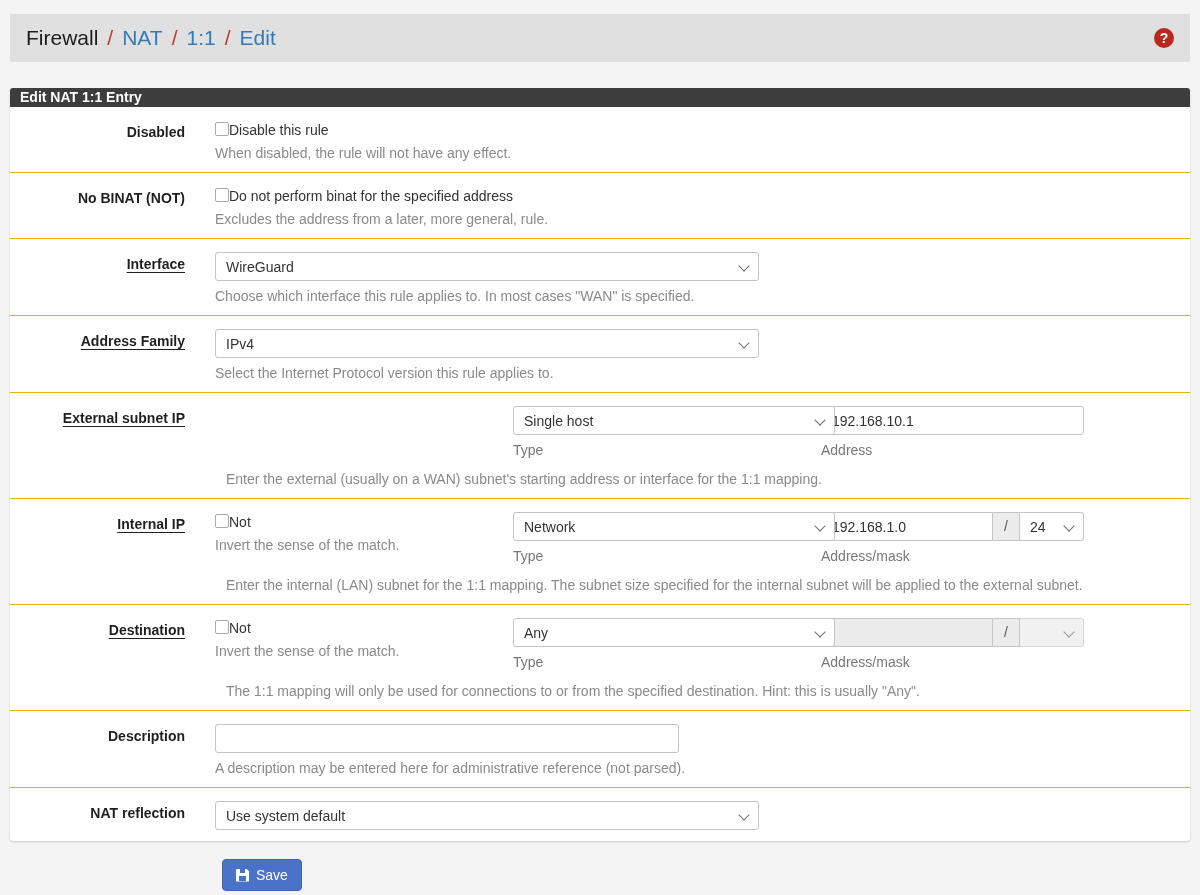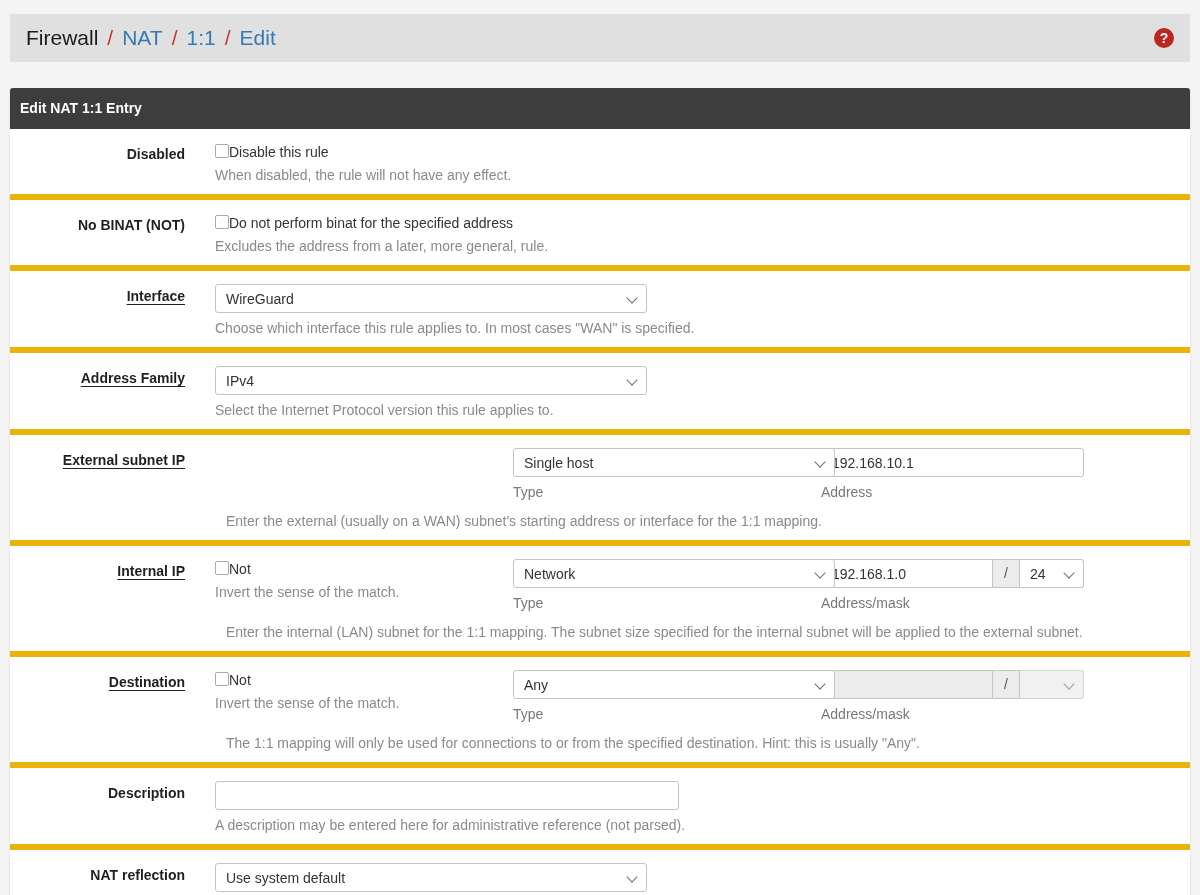--- a/index.html
+++ b/index.html
@@ -24,24 +24,24 @@
     width:20px; height:20px; border-radius:50%; background:#b9271e;
     color:#fff; font-weight:bold; font-size:14px; line-height:20px;
     text-align:center; cursor:pointer;
   }
 
   
   .panel { margin-top:26px; background:#fff; border-radius:3px;
            box-shadow:0 1px 2px rgba(0,0,0,0.18); }
   .panel-head {
     background:#3d3d3d; color:#fff; font-weight:bold; font-size:14px;
-    padding:12px 10px; line-height:17px; border-radius:3px 3px 0 0;
-  }
-
-  .form-row { display:flex; border-bottom:6px solid #eab308; padding:13px 0 11px 0; }
+    padding:1px 10px; line-height:17px; border-radius:3px 3px 0 0;
+  }
+
+  .form-row { display:flex; border-bottom:1px solid #eab308; padding:13px 0 11px 0; }
   .form-row:last-child { border-bottom:none; }
   .row-label {
     width:205px; min-width:205px; text-align:right; padding:4px 30px 0 0;
     font-weight:bold; color:#1f1f1f;
   }
   .row-label.linked { text-decoration:underline; text-underline-offset:3px; }
   .row-body { flex:1; padding-right:20px; }
   .cols { display:flex; }
   .col-a { width:298px; min-width:298px; }
   .col-type { width:300px; min-width:300px; }
@@ -65,21 +65,21 @@
     appearance:none; -webkit-appearance:none; width:100%; height:29px;
     border:1px solid #c4c4c4; border-radius:3px; background:#fff;
     padding:0 24px 0 10px; font:14px "Liberation Sans", sans-serif; color:#333; cursor:pointer;
   }
   .sel::after {
     content:''; position:absolute; right:11px; top:10px; width:7px; height:7px;
     border-right:1.5px solid #707070; border-bottom:1.5px solid #707070;
     transform:rotate(45deg); pointer-events:none;
   }
   .sel.disabled::after { border-color:#9a9a9a; }
-  .w464 { width:432px; }
+  .w464 { width:544px; }
   .w268 { width:322px; }
 
   .addr-group { display:flex; }
   .addr-group .txt { flex:1; border-radius:3px 0 0 3px; min-width:0; }
   .addon {
     width:27px; background:#ececec; border:1px solid #c4c4c4; border-left:none;
     color:#555; text-align:center; line-height:27px; height:29px;
   }
   .addr-group .sel { width:64px; min-width:64px; }
   .addr-group .sel select { border-radius:0 3px 3px 0; border-left:none; padding-right:20px; }

